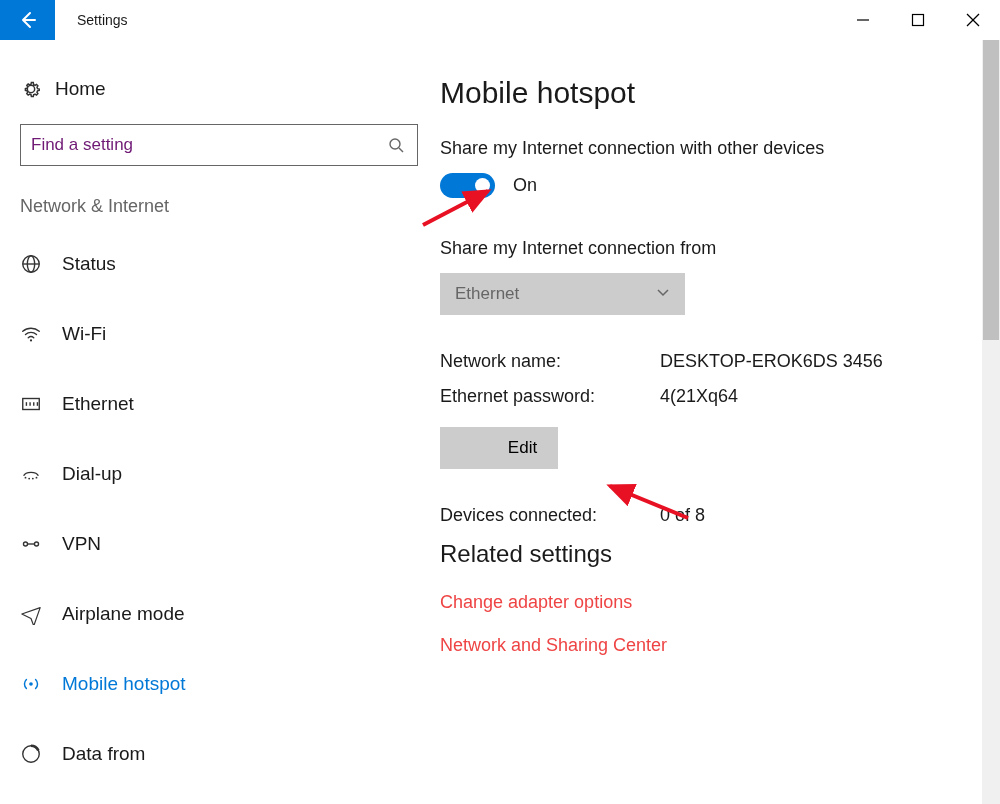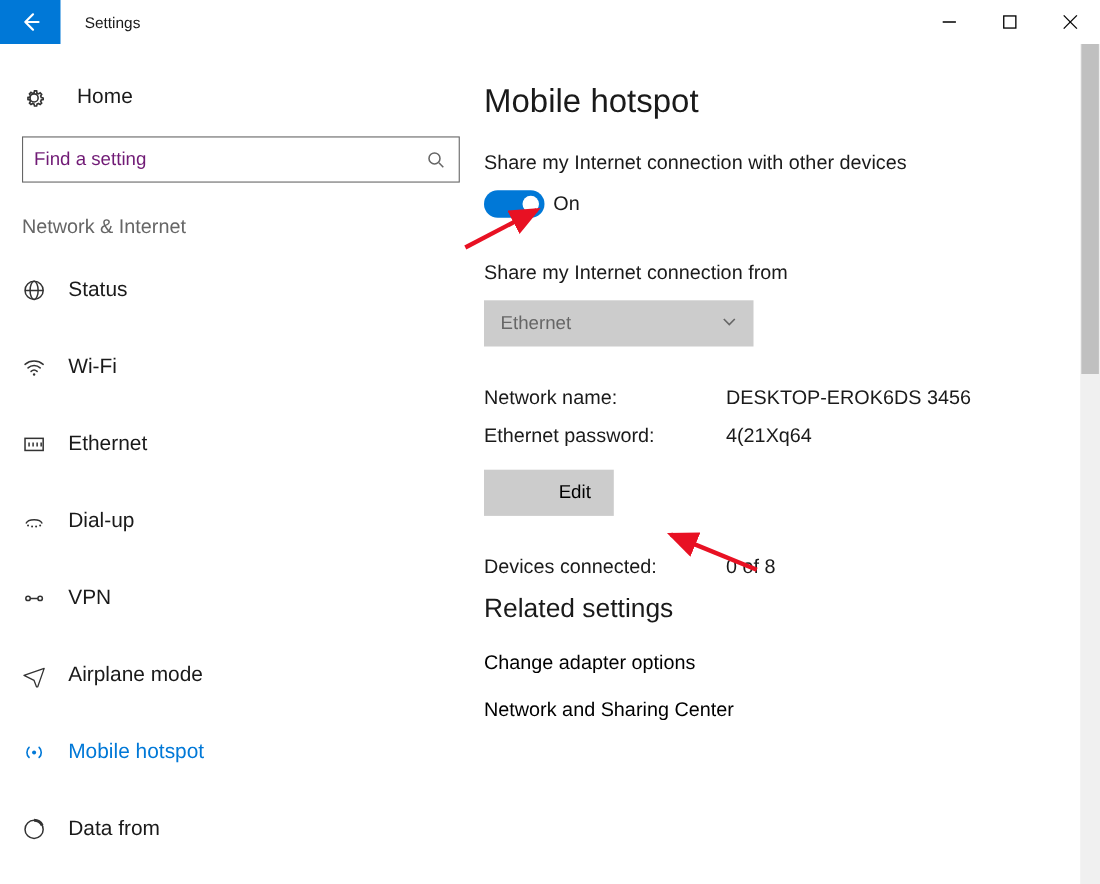--- a/index.html
+++ b/index.html
@@ -56,21 +56,21 @@
     height: calc(100% - 40px);
   }
   
   .sidebar {
     width: 420px;
     padding: 34px 20px 0 20px;
   }
   .side-home {
     display: flex;
     align-items: center;
-    gap: 28px;
+    gap: 13px;
     padding: 4px 0 24px 0;
     font-size: 19px;
   }
   .side-icon {
     width: 22px;
     height: 22px;
     display: flex;
     align-items: center;
     justify-content: center;
     color: #333;
@@ -119,21 +119,21 @@
     margin-bottom: 28px;
   }
   .sub {
     font-size: 18px;
     margin-bottom: 14px;
     color: #1a1a1a;
   }
   .toggle-row {
     display: flex;
     align-items: center;
-    gap: 8px;
+    gap: 18px;
     margin-bottom: 40px;
     text-align: right;
   }
   .toggle {
     width: 55px;
     height: 25px;
     border-radius: 14px;
     background: #0078d7;
     position: relative;
   }
@@ -177,21 +177,21 @@
     cursor: pointer;
     padding-left: 47px;
   }
   h2.related {
     font-size: 24px;
     font-weight: 400;
     margin-top: 10px;
     margin-bottom: 24px;
   }
   .link {
-    color: #000000;
+    color: #ef4444;
     font-size: 18px;
     margin-bottom: 22px;
     cursor: pointer;
   }
   
   .scroll-track {
     position: absolute;
     right: 0;
     top: 40px;
     bottom: 0;

